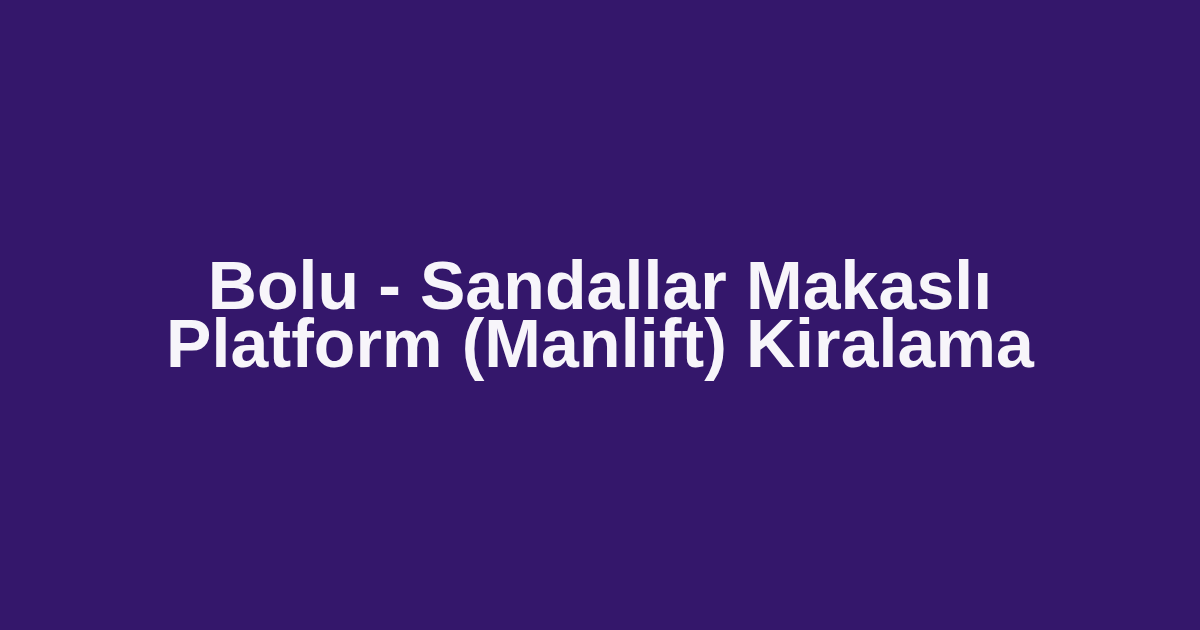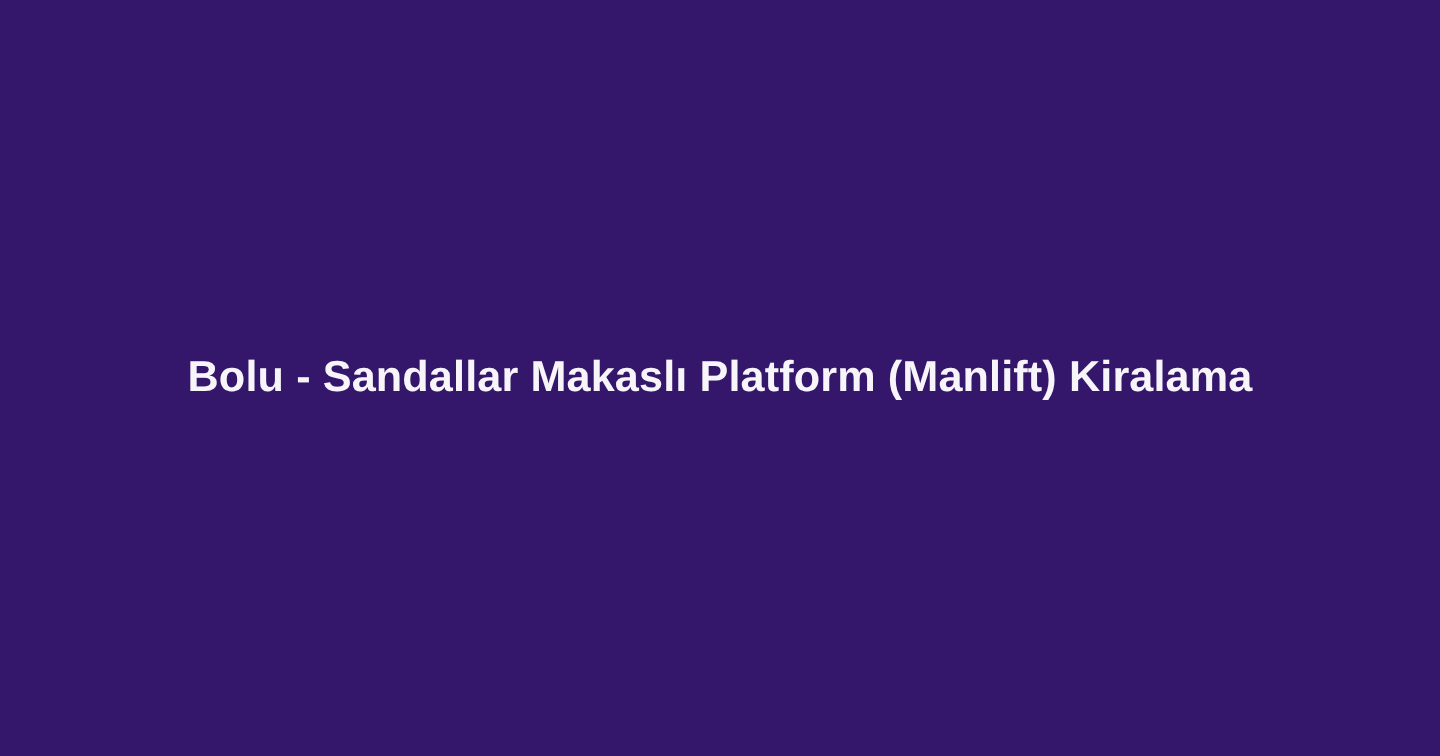--- a/index.html
+++ b/index.html
@@ -32,21 +32,21 @@
     width: 100%;
     padding: 0 88px;
     box-sizing: border-box;
     
     transform: translateY(-1px);
   }
 
   .card-title {
     margin: 0;
     font-family: "Liberation Sans", "DejaVu Sans", sans-serif;
-    font-size: 36px;
+    font-size: 68px;
     line-height: 58px;
     font-weight: 700;
     letter-spacing: 0.1px;
     color: #f7f5fa;
     text-align: center;
     white-space: normal;
     word-wrap: break-word;
     -webkit-font-smoothing: antialiased;
   }
 </style>

